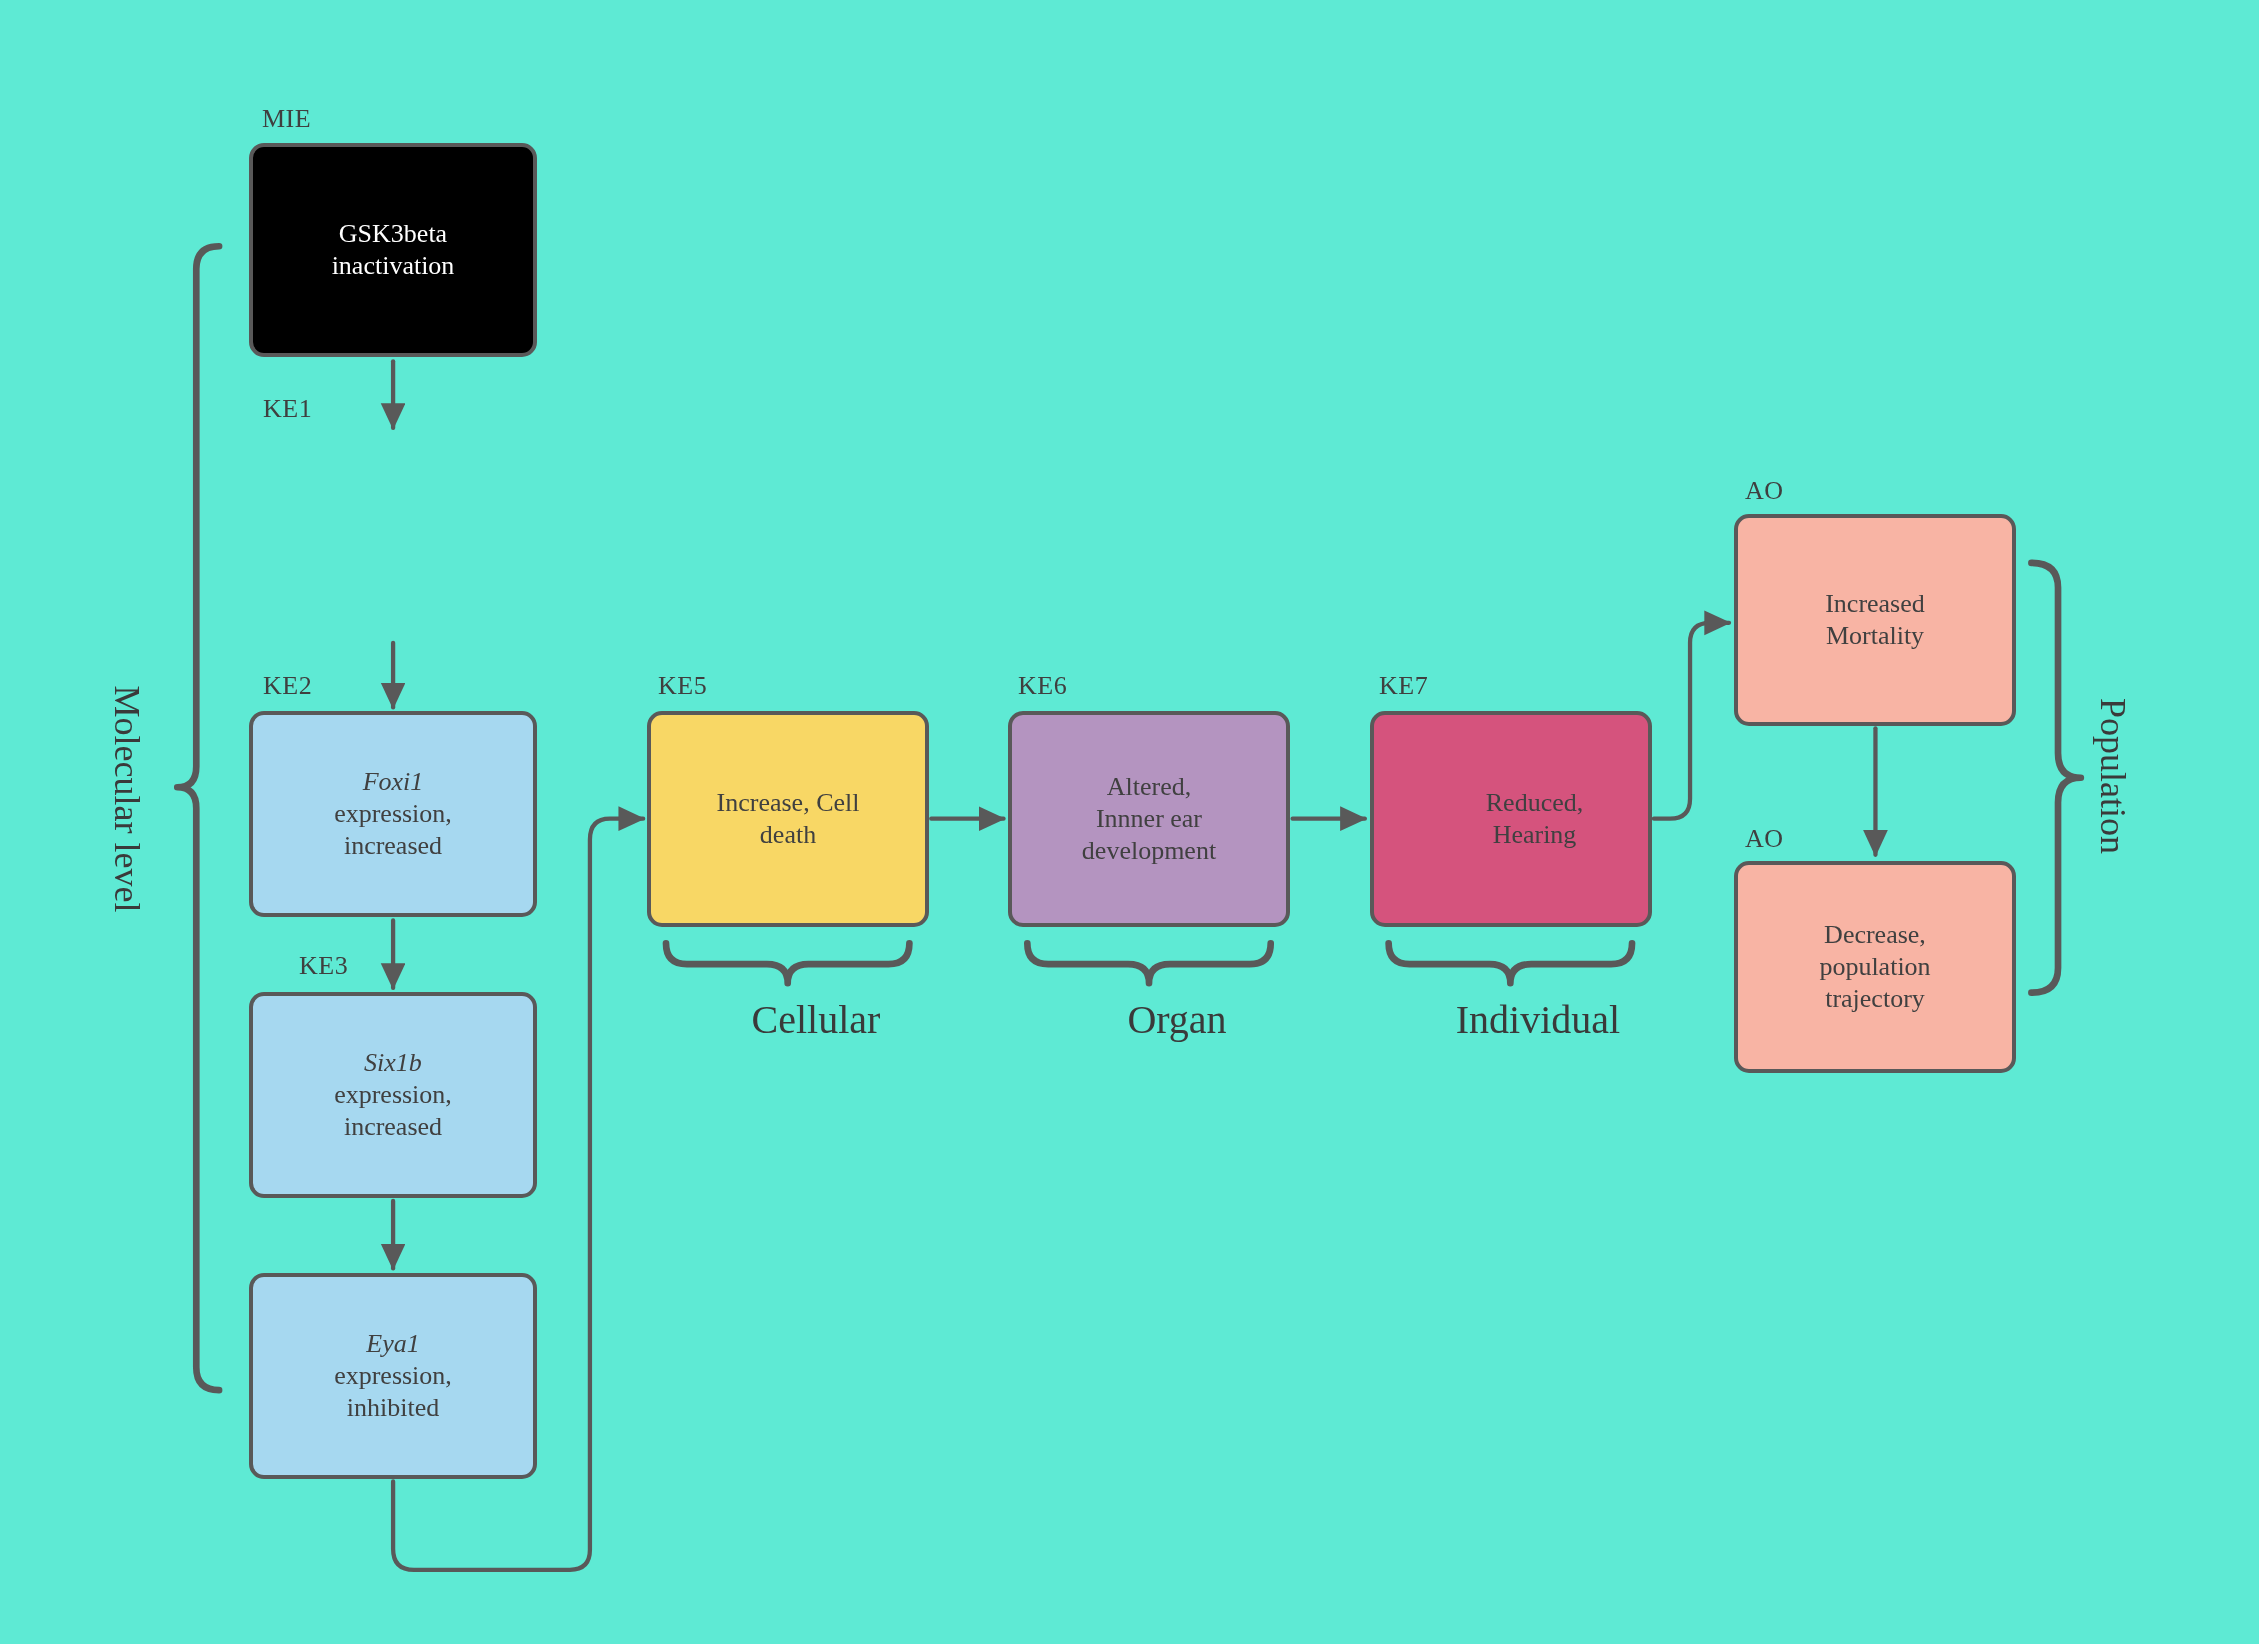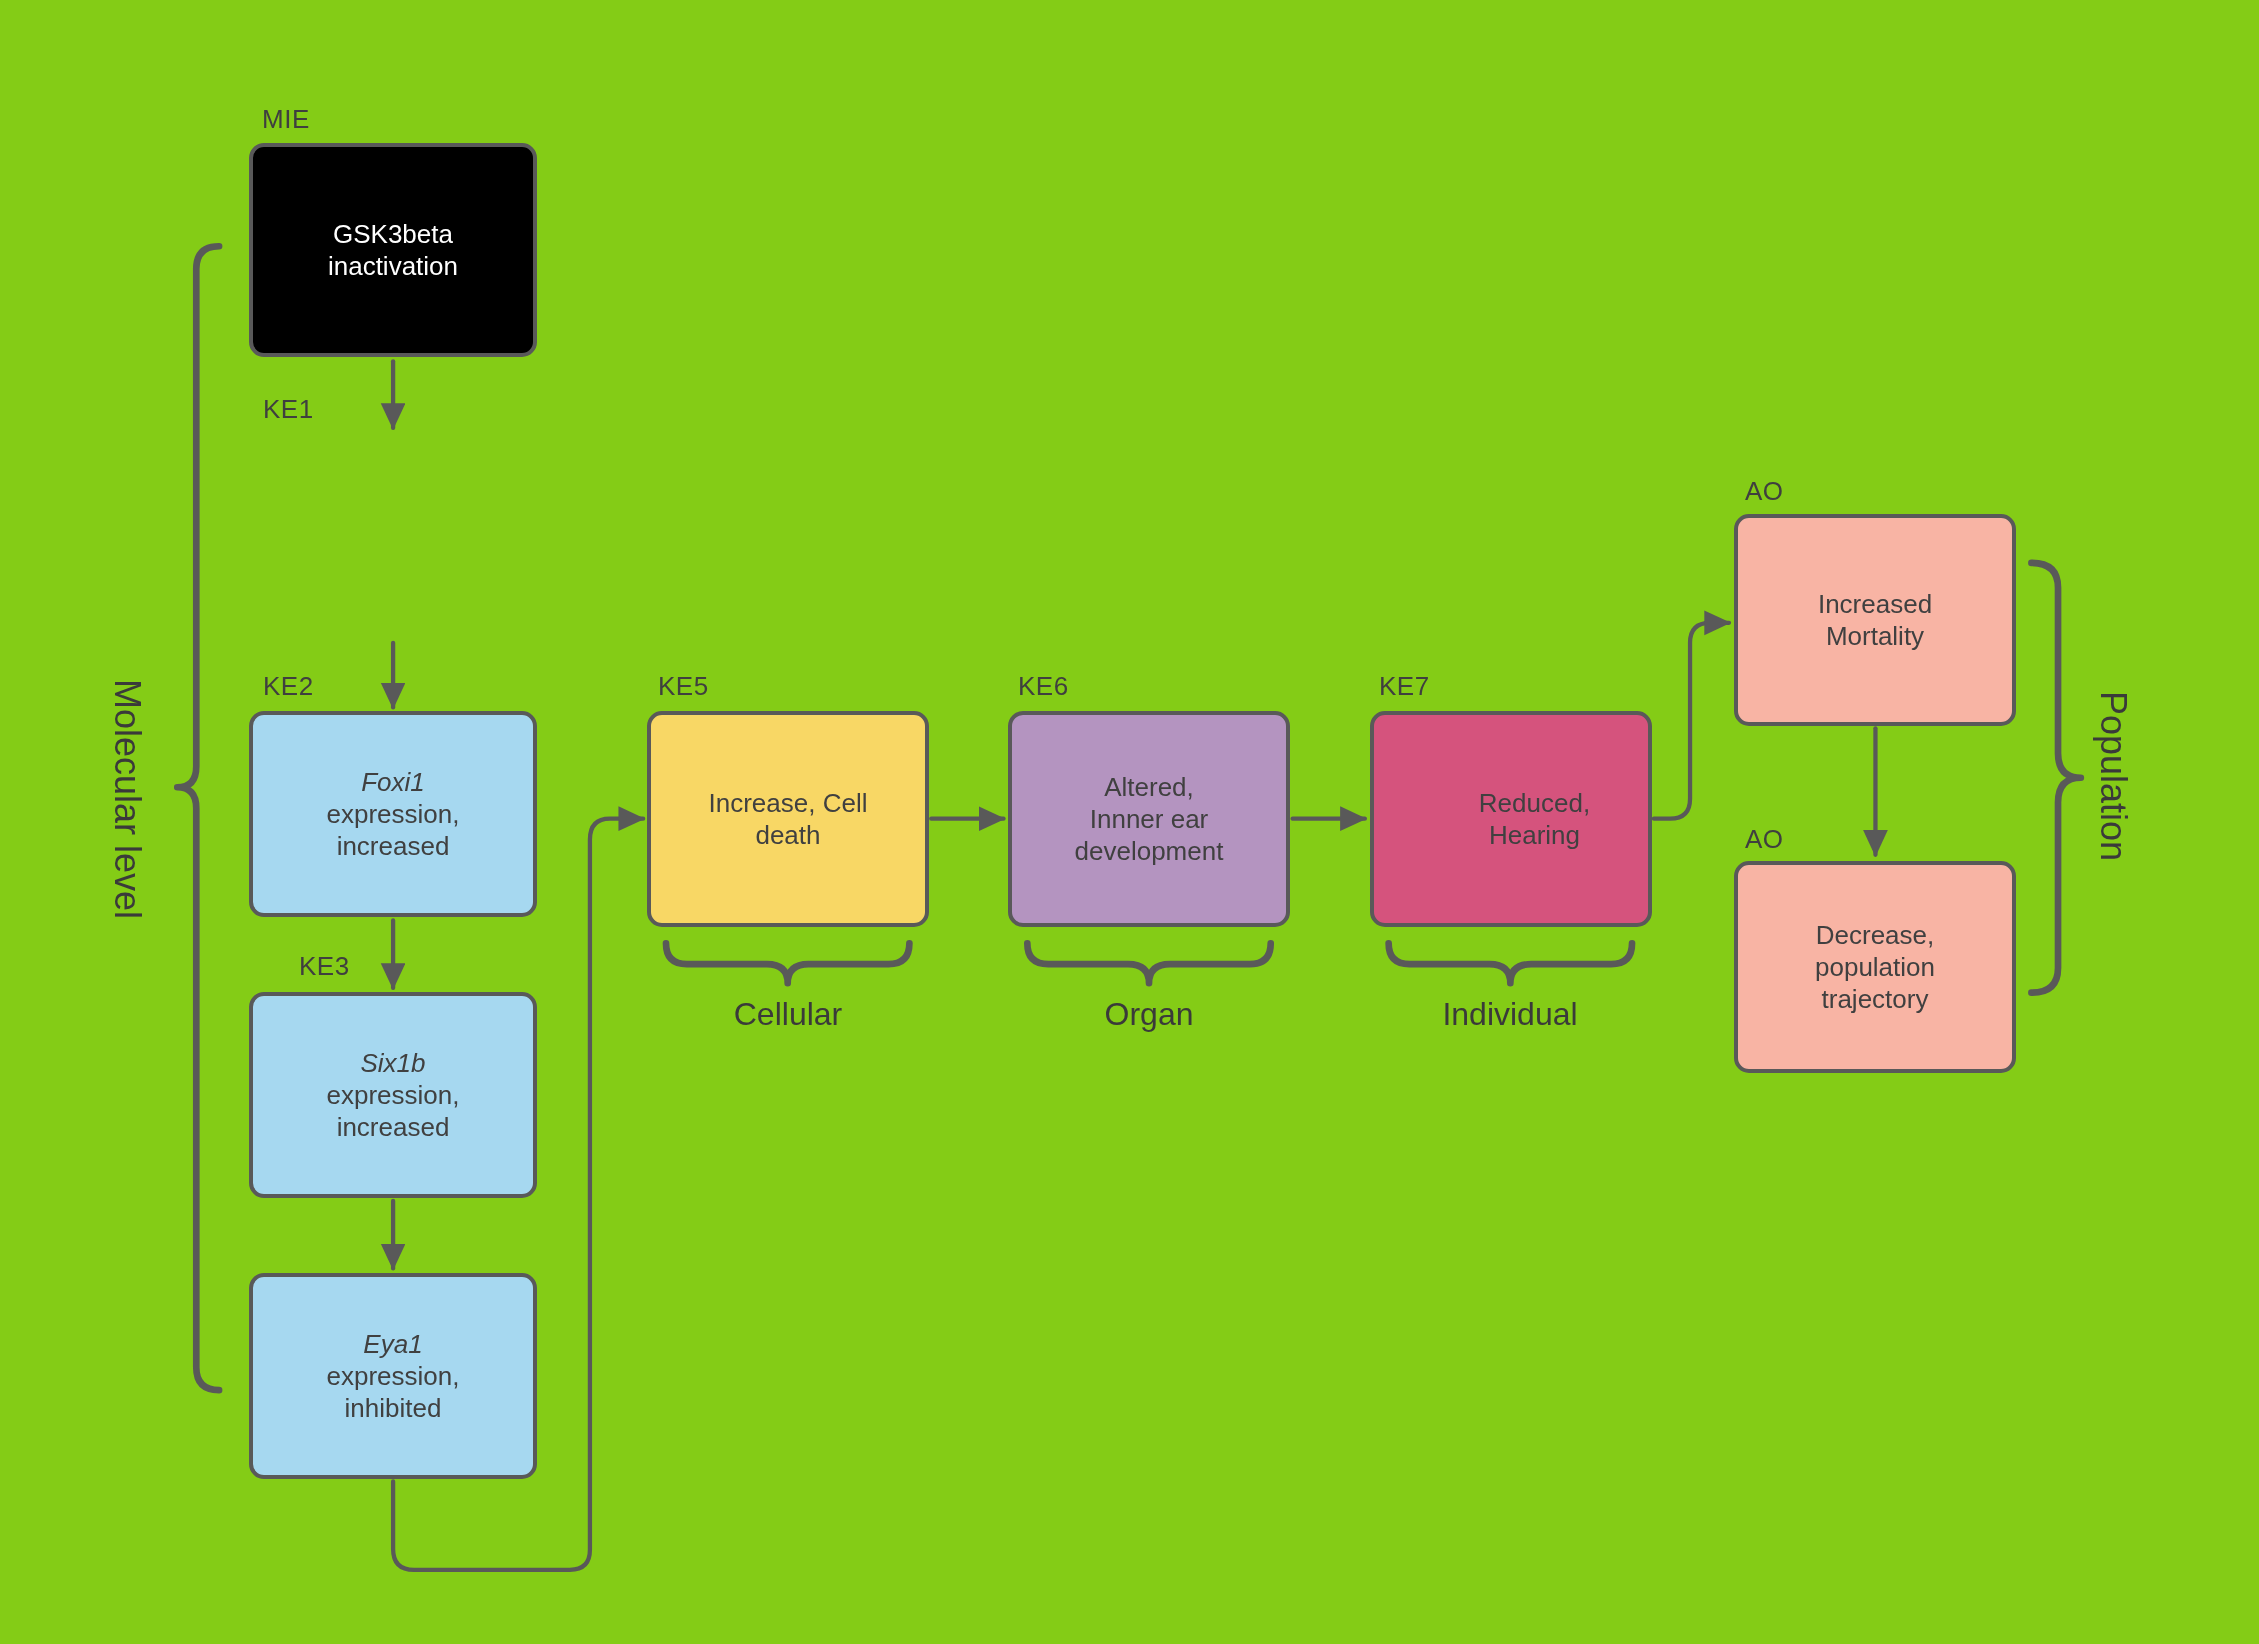--- a/index.html
+++ b/index.html
@@ -1,33 +1,34 @@
 <!DOCTYPE html>
 <html style="font-size:15px"><head>
 <meta charset="utf-8">
 <style>
   html,body{margin:0;padding:0;background:#ffffff;}
   .stage{
-    position:relative;width:2260px;height:1644px;background:#84cc16;
-    font-family:Liberation Sans, sans-serif;overflow:hidden;
+    position:relative;width:2260px;height:1644px;background:#5eead4;
+    font-family:Liberation Serif, serif;overflow:hidden;
   }
   svg.wires{position:absolute;left:0;top:0;width:2260px;height:1644px;}
   .node{
     position:absolute;box-sizing:border-box;
     border:4.8px solid #595959;border-radius:15px;
     display:flex;align-items:center;justify-content:center;
     text-align:center;color:#404040;font-size:26px;line-height:1.24;
   }
   .node .node-text{width:100%;}
   .tag{
     position:absolute;font-size:26px;color:#3f3f3f;letter-spacing:0.5px;
   }
   .level-label{
-    position:absolute;font-size:32px;color:#3a3a3a;transform:translateX(-50%);
+    position:absolute;font-size:40px;color:#3a3a3a;transform:translateX(-50%);
     white-space:nowrap;
+    margin-left:28px;
   }
   .side-label{
     position:absolute;font-size:36px;color:#3a3a3a;white-space:nowrap;
     transform:translate(-50%,-50%) rotate(90deg);
   }
   i{font-style:italic;}
 </style>
 </head>
 <body>
 

